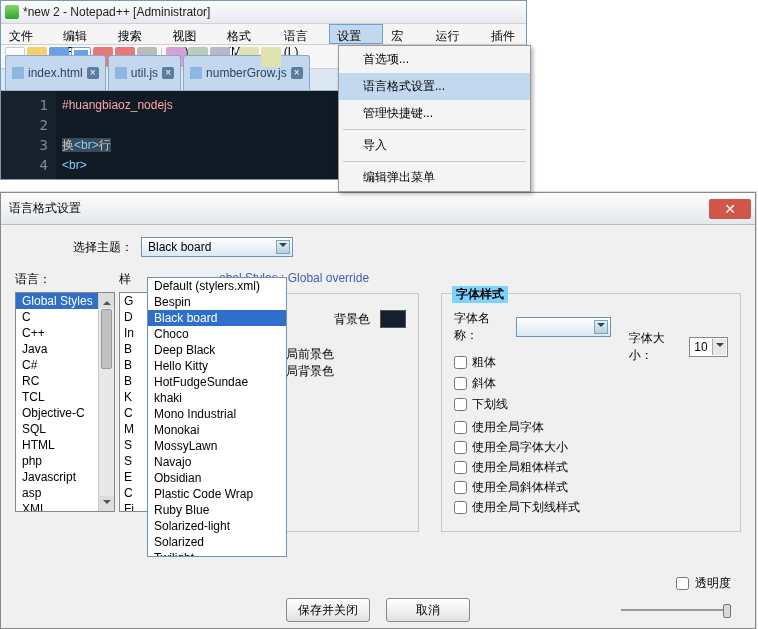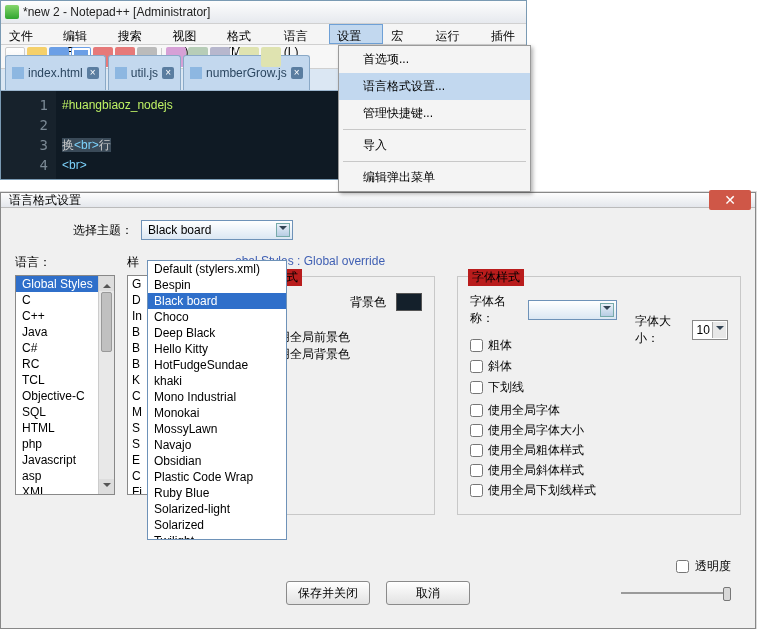--- a/index.html
+++ b/index.html
@@ -29,44 +29,44 @@
 .sep{width:1px;height:18px;background:#ccc;margin:0 2px;}
 .tabbar { height:22px; background:#dbe7f3; display:flex; align-items:flex-end; padding:2px 4px 0; gap:2px; border-bottom:1px solid #9cb6cf; }
 .ftab { background:#c3d8ee; border:1px solid #8aa9c7; border-bottom:none; padding:10px 6px; display:flex; align-items:center; gap:4px; border-radius:3px 3px 0 0; color:#2b4660; }
 .ftab .ficon{width:12px;height:12px;background:#8db7e1;}
 .ftab .fx{width:12px;height:12px;background:#5a7da0;color:#fff;font-size:10px;line-height:12px;text-align:center;border-radius:2px;}
 .editor { display:flex; height:88px; background:#0f1a24; }
 .gutter { width:55px; background:#17222c; color:#7a8894; text-align:right; padding:4px 8px 0 0; }
 .gutter div{height:20px;line-height:20px;font-family:Consolas,monospace;font-size:14px;}
 .code { flex:1; padding:4px 6px 0; font-family:Consolas,monospace; font-size:15px; }
 .code .l{height:20px;line-height:20px;color:#ccc;}
-.code .orange{color:#bef264;}
+.code .orange{color:#fca5a5;}
 .code .sel{background:#3a4a58;}
 .code .tag{color:#7dd3fc;}
 
 
 .dropdown { position:absolute; left:338px; top:45px; width:193px; background:#f4f4f4; border:1px solid #9a9a9a; box-shadow:2px 2px 4px rgba(0,0,0,.3); z-index:20;}
 .dropdown .dmitem{padding:5px 24px; cursor:default;}
 .dropdown .dmitem.hover{background:#c2d8ef;}
 .dropdown .dsep{height:1px;background:#c8c8c8;margin:2px 4px;}
 
 
 .dialog { position:absolute; left:0; top:192px; width:756px; height:437px; border:1px solid #888; background:#f0f0f0; box-shadow:0 0 0 1px #ddd; }
-.dlgtitle { height:15px; background:linear-gradient(#fdfdfd,#e4e7ec); display:flex; align-items:center; justify-content:space-between; padding:0 4px 0 8px; border-bottom:1px solid #bbb;}
+.dlgtitle { height:32px; background:linear-gradient(#fdfdfd,#e4e7ec); display:flex; align-items:center; justify-content:space-between; padding:0 4px 0 8px; border-bottom:1px solid #bbb;}
 .dlgtitle .dx{width:42px;height:20px;background:#cf5747;color:#fff;text-align:center;line-height:20px;border-radius:2px;font-size:14px;}
 .dlgbody { padding:12px 14px 0; position:relative; height:calc(100% - 28px); }
 .themerow { display:flex; align-items:center; gap:8px; margin-left:58px; margin-bottom:14px;}
 .combo { position:relative; width:152px; height:20px; background:linear-gradient(#fff,#dbe7f3); border:1px solid #6e92b8; padding:2px 18px 2px 6px;}
 .combo .carrow{position:absolute;right:2px;top:2px;width:14px;height:14px;background:linear-gradient(#e8f0f8,#b7cde4);border:1px solid #7aa;display:flex;align-items:center;justify-content:center;}
 .combo .carrow::after{content:"";border:4px solid transparent;border-top-color:#345;}
 .themedrop { position:absolute; left:146px; top:52px; width:140px; background:#fff; border:1px solid #6e92b8; z-index:15; max-height:280px; overflow:hidden;}
 .themedrop div{padding:1px 6px;}
 .themedrop .sel{background:#2f6fca;color:#fff;}
 
-.columns { display:flex; gap:12px; }
+.columns { display:flex; gap:4px; }
 .col-lang { width:100px; }
 .col-lang .lbl, .col-style .lbl { margin-bottom:4px; display:block;}
 .listbox { width:100px; height:220px; background:#fff; border:1px solid #888; overflow:hidden; position:relative;}
 .listbox .li{padding:1px 6px;}
 .listbox .li.sel{background:#2f6fca;color:#fff;}
 .scrollbar{position:absolute;right:0;top:0;bottom:0;width:16px;background:#e8e8e8;border-left:1px solid #ccc;}
 .scrollbar .thumb{position:absolute;left:2px;right:2px;top:16px;height:60px;background:#c0c0c0;border:1px solid #999;border-radius:2px;}
 .scrollbar .up,.scrollbar .dn{position:absolute;left:0;right:0;height:15px;background:#ddd;display:flex;align-items:center;justify-content:center;}
 .scrollbar .up{top:0;} .scrollbar .dn{bottom:0;}
 .sar::after{content:"";border:4px solid transparent;}
@@ -75,21 +75,21 @@
 
 .col-style { width:96px; }
 .stylebox { width:96px; height:220px; background:#fff; border:1px solid #888; overflow:hidden;}
 .stylebox .si{padding:1px 4px;}
 
 .header-global { color:#3f5fb3; margin-bottom:8px; }
 .header-global .hl{color:#3f5fb3;}
 
 .panel-right { flex:1; position:relative; }
 .fieldset { border:1px solid #c8c8c8; padding:10px 12px 12px; margin-bottom:10px; position:relative;}
-.fieldset .legend{position:absolute;top:-8px;left:10px;background:#b91c1c;padding:0 4px;}
+.fieldset .legend{position:absolute;top:-8px;left:10px;background:#7dd3fc;padding:0 4px;font-weight:bold;}
 .row{display:flex;align-items:center;gap:10px;margin:6px 0;}
 .swatch{width:26px;height:18px;border:1px solid #555;}
 .sw-fore{background:#fff;}
 .sw-back{background:#14202b;}
 .chk{display:flex;align-items:center;gap:5px;}
 .chk input{width:13px;height:13px;}
 .fontcombo{width:110px;height:20px;background:linear-gradient(#fff,#dbe7f3);border:1px solid #6e92b8;position:relative;}
 .fontcombo .carrow{position:absolute;right:2px;top:2px;width:14px;height:14px;background:linear-gradient(#e8f0f8,#b7cde4);border:1px solid #7aa;display:flex;align-items:center;justify-content:center;}
 .fontcombo .carrow::after{content:"";border:4px solid transparent;border-top-color:#345;}
 .sizecombo{width:44px;height:20px;background:#fff;border:1px solid #888;padding:2px 4px;position:relative;}

